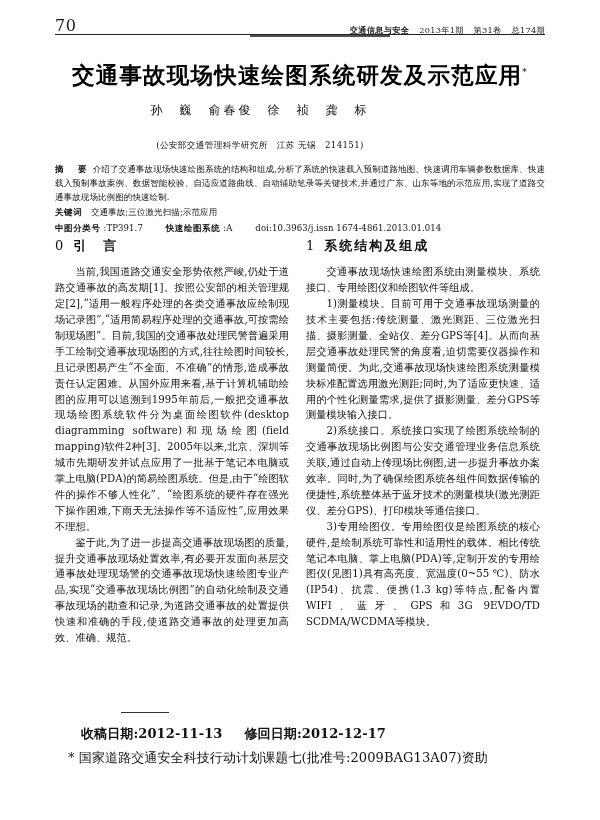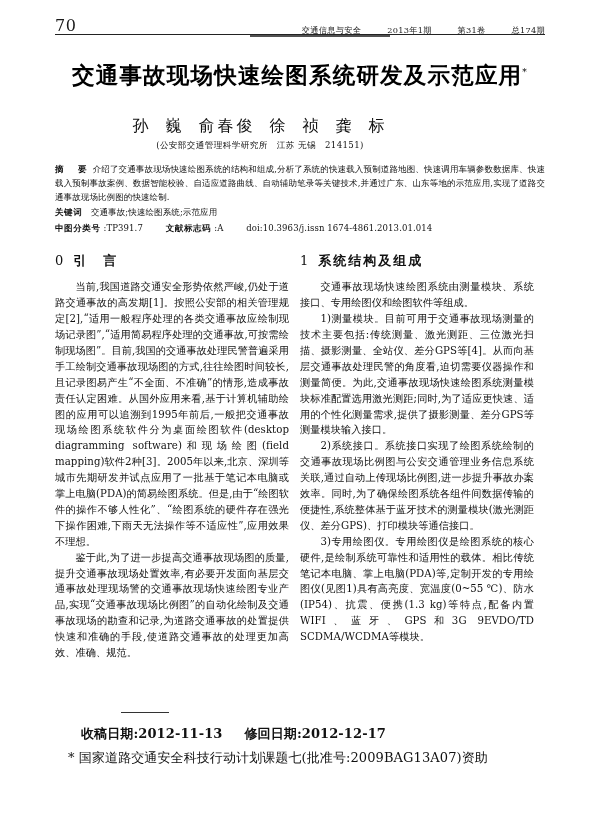--- a/index.html
+++ b/index.html
@@ -40,22 +40,22 @@
     font-family: "DejaVu Serif", "Liberation Serif", serif;
     letter-spacing: .5px;
     color: #1a1a1a;
   }
   .runhead .jinfo {
     font-size: 8.2px;
     letter-spacing: .3px;
     color: #1a1a1a;
     white-space: nowrap;
   }
-  .runhead .jinfo span { margin-left: 23px; }
-  .runhead .jinfo span:first-child { margin-left: 0; }
+  .runhead .jinfo span { margin-left: 7px; }
+  .runhead .jinfo span:first-child { margin-left: 0; font-weight: bold; }
 
   .rule {
     position: absolute;
     left: 55px;
     right: 55px;
     top: 34px;
     height: 0;
     border-top: 1.6px solid #222;
   }
   .rule.smudge {
@@ -80,25 +80,25 @@
     color: #000;
   }
   .title sup {
     font-size: 9px;
     font-weight: normal;
     vertical-align: super;
   }
 
   .authors {
     position: absolute;
-    top: 116px;
+    top: 102px;
     left: 0;
     width: 520px;
     text-align: center;
-    font-size: 16px;
+    font-size: 12px;
     letter-spacing: 3px;
     color: #111;
   }
   .authors .nm { margin: 0 7px; }
 
   .affil {
     position: absolute;
     top: 140px;
     left: 0;
     width: 520px;
@@ -129,26 +129,26 @@
   .abs-body { text-indent: 0; }
   .kw .lbl, .clsf .lbl { letter-spacing: .6px; }
   .kw { margin-top: 3px; }
   .clsf { margin-top: 4px; }
   .clsf .seg { margin-right: 20px; }
   .clsf .doi { font-family: "DejaVu Serif", "Liberation Serif", serif; }
 
   
   .cols {
     position: absolute;
-    top: 251px;
+    top: 236px;
     left: 55px;
     width: 490px;
     height: 440px;
     display: flex;
-    gap: 11px;
+    gap: 17px;
   }
   .col {
     width: 234px;
     font-size: 10.2px;
     line-height: 1.56;
     letter-spacing: .05px;
     color: #111;
     text-align: justify;
   }
   .sec-h {
@@ -225,24 +225,24 @@
   <div class="title"><span>交通事故现场快速绘图系统研发及示范应用</span><sup>*</sup></div>
 
   <div class="authors">
     <span class="nm">孙</span><span class="nm">巍</span><span class="nm">俞春俊</span><span class="nm">徐</span><span class="nm">祯</span><span class="nm">龚</span><span class="nm">标</span>
   </div>
 
   <div class="affil">(公安部交通管理科学研究所　江苏 无锡　214151)</div>
 
   <div class="abs-block">
     <p class="abs-body"><span class="lbl">摘　要</span><span>介绍了交通事故现场快速绘图系统的结构和组成,分析了系统的快速载入预制道路地图、快速调用车辆参数数据库、快速载入预制事故案例、数据智能校验、自适应道路曲线、自动辅助笔录等关键技术,并通过广东、山东等地的示范应用,实现了道路交通事故现场比例图的快速绘制.</span></p>
-    <p class="kw"><span class="lbl">关键词</span>&nbsp;&nbsp;<span>交通事故;快速绘图系统;示范应用</span></p>
+    <p class="kw"><span class="lbl">关键词</span>&nbsp;&nbsp;<span>交通事故;三位激光扫描;示范应用</span></p>
     <p class="clsf">
       <span class="seg"><span class="lbl">中图分类号</span>:<span class="lat">TP391.7</span></span>
-      <span class="seg"><span class="lbl">文献标志码</span>:<span class="lat">A</span></span>
+      <span class="seg"><span class="lbl">快速绘图系统</span>:<span class="lat">A</span></span>
       <span class="doi">doi:10.3963/j.issn 1674-4861.2013.01.014</span>
     </p>
   </div>
 
   <div class="cols">
 
     <div class="col">
       <div class="sec-h"><span class="num">0</span><span>引　言</span></div>
       <p>当前,我国道路交通安全形势依然严峻,仍处于道路交通事故的高发期[1]。按照公安部的相关管理规定[2],“适用一般程序处理的各类交通事故应绘制现场记录图”,“适用简易程序处理的交通事故,可按需绘制现场图”。目前,我国的交通事故处理民警普遍采用手工绘制交通事故现场图的方式,往往绘图时间较长,且记录图易产生“不全面、不准确”的情形,造成事故责任认定困难。从国外应用来看,基于计算机辅助绘图的应用可以追溯到1995年前后,一般把交通事故现场绘图系统软件分为桌面绘图软件(desktop diagramming software)和现场绘图(field mapping)软件2种[3]。2005年以来,北京、深圳等城市先期研发并试点应用了一批基于笔记本电脑或掌上电脑(PDA)的简易绘图系统。但是,由于“绘图软件的操作不够人性化”、“绘图系统的硬件存在强光下操作困难,下雨天无法操作等不适应性”,应用效果不理想。</p>
       <p>鉴于此,为了进一步提高交通事故现场图的质量,提升交通事故现场处置效率,有必要开发面向基层交通事故处理现场警的交通事故现场快速绘图专业产品,实现“交通事故现场比例图”的自动化绘制及交通事故现场的勘查和记录,为道路交通事故的处置提供快速和准确的手段,使道路交通事故的处理更加高效、准确、规范。</p>

